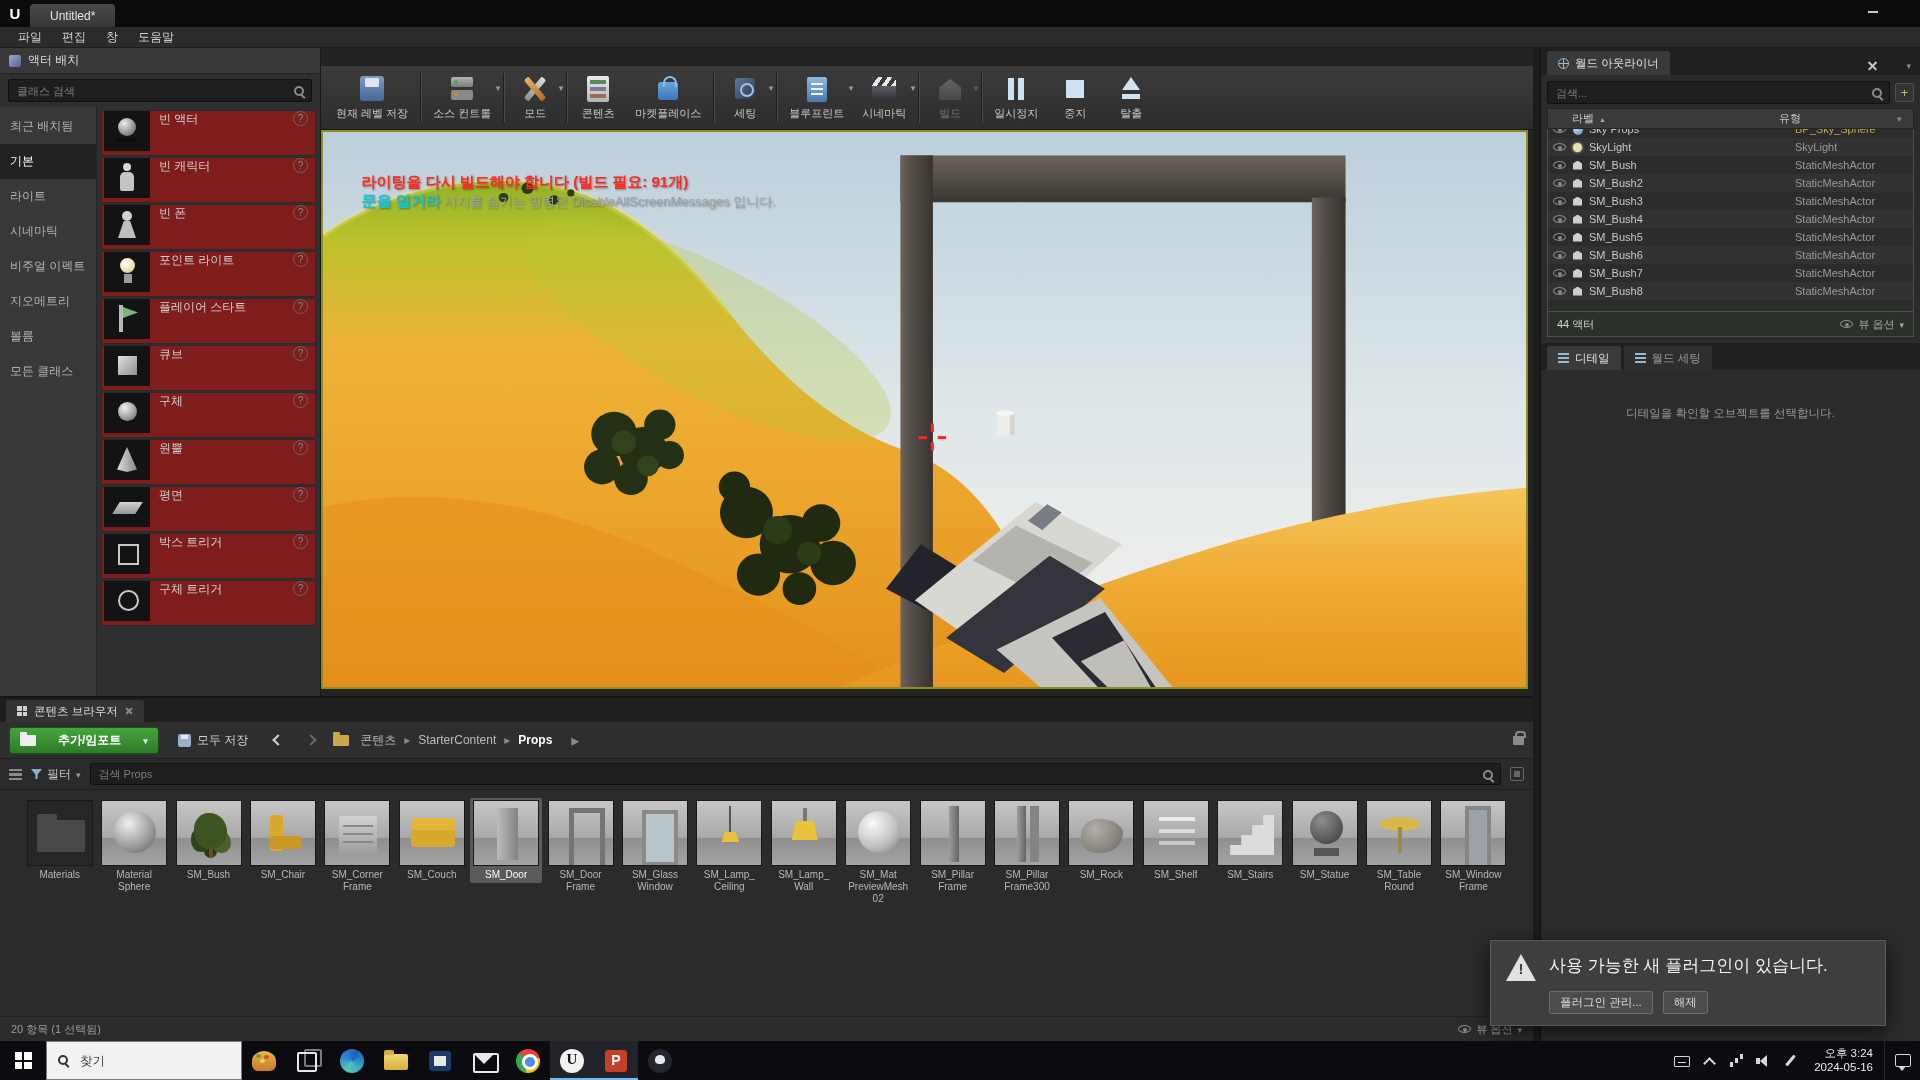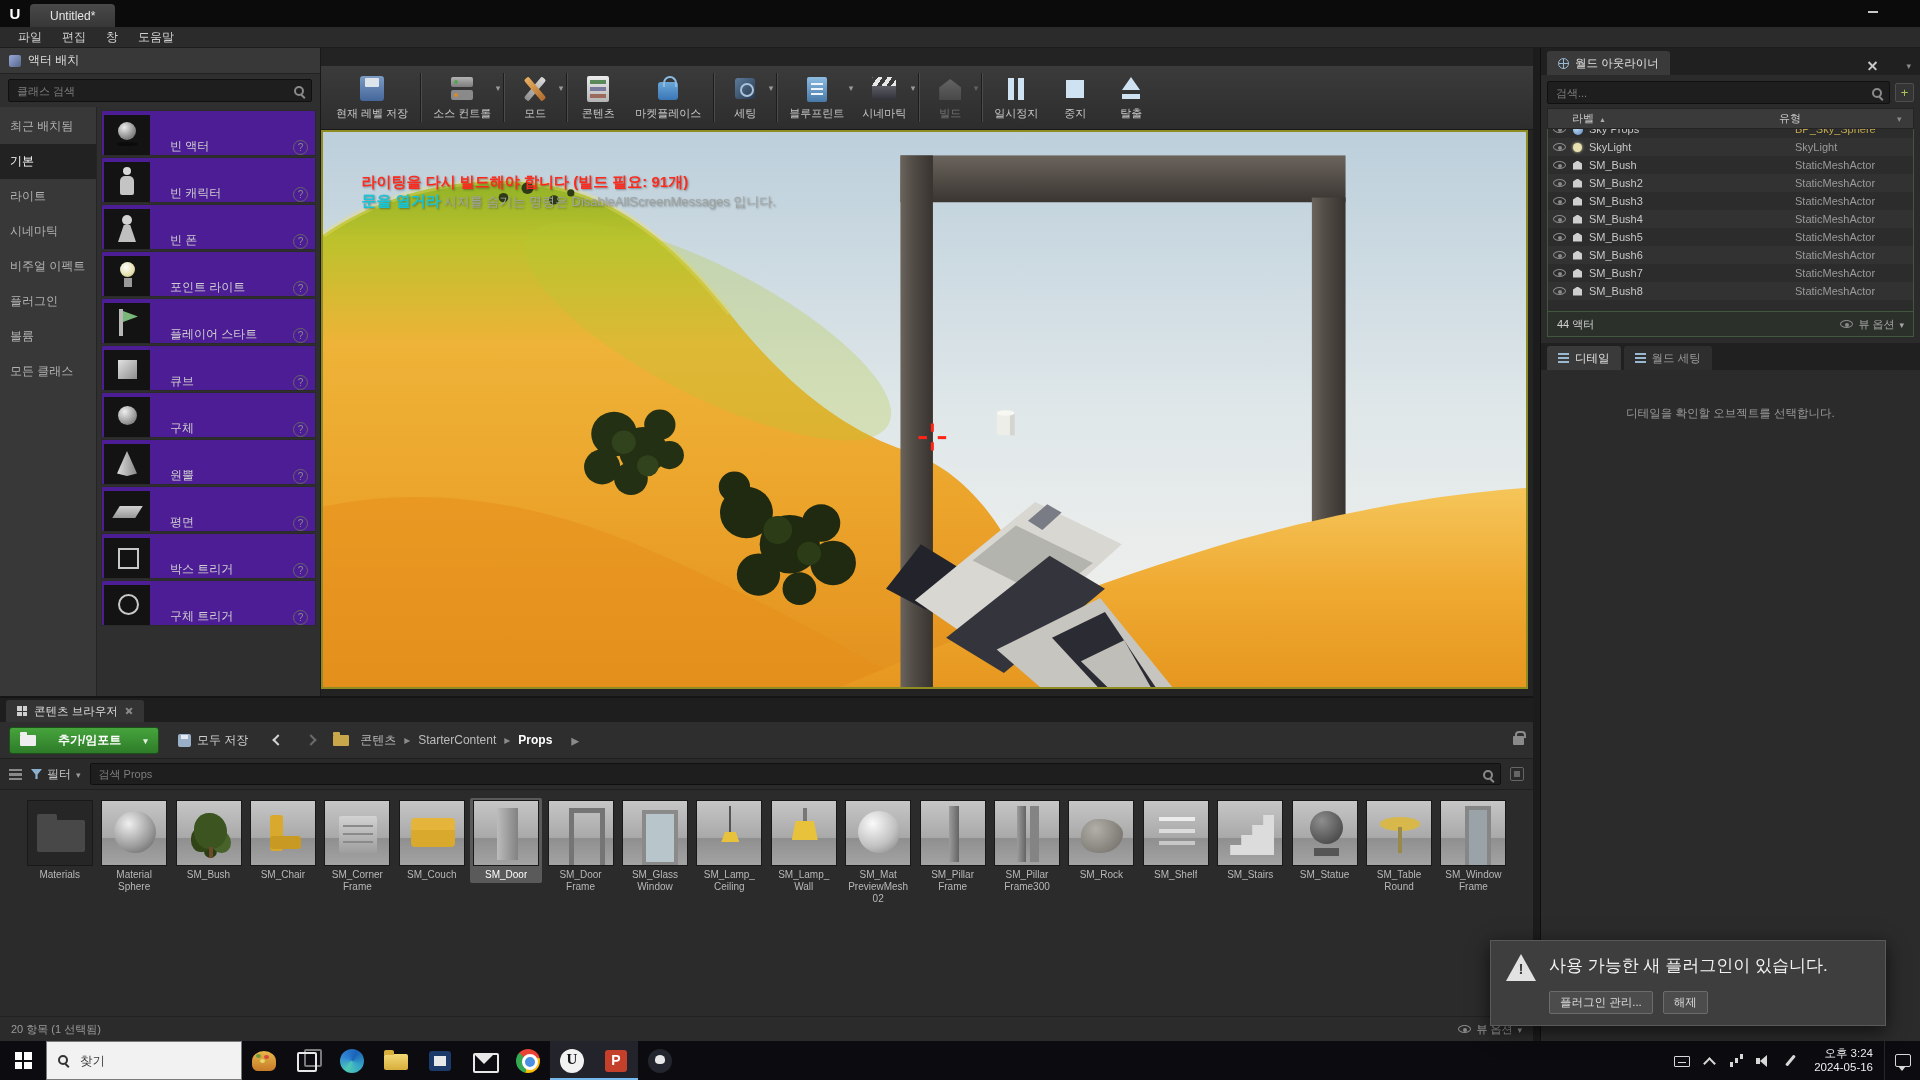--- a/index.html
+++ b/index.html
@@ -46,21 +46,21 @@
   .ue-input::placeholder{color:#7d7d7d;}
   .input-mag{position:absolute;right:6px;top:5px;}
   .mag-icon{position:relative;width:13px;height:13px;display:inline-block;color:#8a8a8a;}
   .mag-icon::before{content:"";position:absolute;left:1px;top:1px;width:6px;height:6px;border:2px solid currentColor;border-radius:50%;}
   .mag-icon::after{content:"";position:absolute;left:9px;top:9px;width:5px;height:2px;background:currentColor;transform:rotate(45deg);transform-origin:0 0;}
   .pa-body{flex:1;display:flex;min-height:0;}
   .pa-cats{width:97px;background:#383838;border-right:1px solid #242424;padding-top:2px;}
   .pa-cat{padding:9px 10px;font-size:12px;color:#b2b2b2;cursor:pointer;white-space:nowrap;}
   .pa-cat.selected{background:#222;color:#fff;}
   .pa-list{flex:1;overflow:hidden;padding:3px 4px;}
-  .pa-item{display:flex;align-items:flex-end;gap:20px;height:46px;background:#4c1d95;border:1px solid #2a2a2a;margin-bottom:1px;}
+  .pa-item{display:flex;align-items:flex-start;gap:9px;height:46px;background:#7f1d1d;border:1px solid #2a2a2a;margin-bottom:1px;}
   .pa-thumb{width:46px;height:40px;background:#131313;margin-left:2px;display:flex;align-items:center;justify-content:center;flex:none;}
   .pa-label{font-size:12px;color:#cfcfcf;flex:1;}
   .pa-grab{width:15px;height:15px;border:1px solid #666;border-radius:50%;color:#8a8a8a;font-size:10px;
     display:flex;align-items:center;justify-content:center;margin-right:7px;flex:none;}
   .pa-grab::before{content:"?";}
   .pa-glyph{width:40px;height:32px;position:relative;display:block;}
   .pa-glyph::before,.pa-glyph::after{content:"";position:absolute;}
   .pa-actor-icon::before{left:11px;top:3px;width:18px;height:18px;border-radius:50%;background:radial-gradient(circle at 35% 30%,#ececec,#8d8d8d 60%,#555);}
   .pa-actor-icon::after{left:9px;top:23px;width:22px;height:4px;border-radius:50%;background:rgba(0,0,0,.4);}
   .pa-character-icon::before{left:16px;top:1px;width:8px;height:8px;border-radius:50%;background:#d8d8d8;}
@@ -360,21 +360,21 @@
         <span class="input-mag"><span class="mag-icon"></span></span>
       </div>
       <div class="pa-body">
         <div class="pa-cats">
 
         <div class="pa-cat">최근 배치됨</div>
             <div class="pa-cat selected">기본</div>
             <div class="pa-cat">라이트</div>
             <div class="pa-cat">시네마틱</div>
             <div class="pa-cat">비주얼 이펙트</div>
-            <div class="pa-cat">플러그인</div>
+            <div class="pa-cat">지오메트리</div>
             <div class="pa-cat">볼륨</div>
             <div class="pa-cat">모든 클래스</div>
           </div>
         <div class="pa-list">
 
             <div class="pa-item">
               <span class="pa-thumb">
                 <span class="pa-glyph pa-actor-icon"></span>
               </span>
               <span class="pa-label">빈 액터</span>

